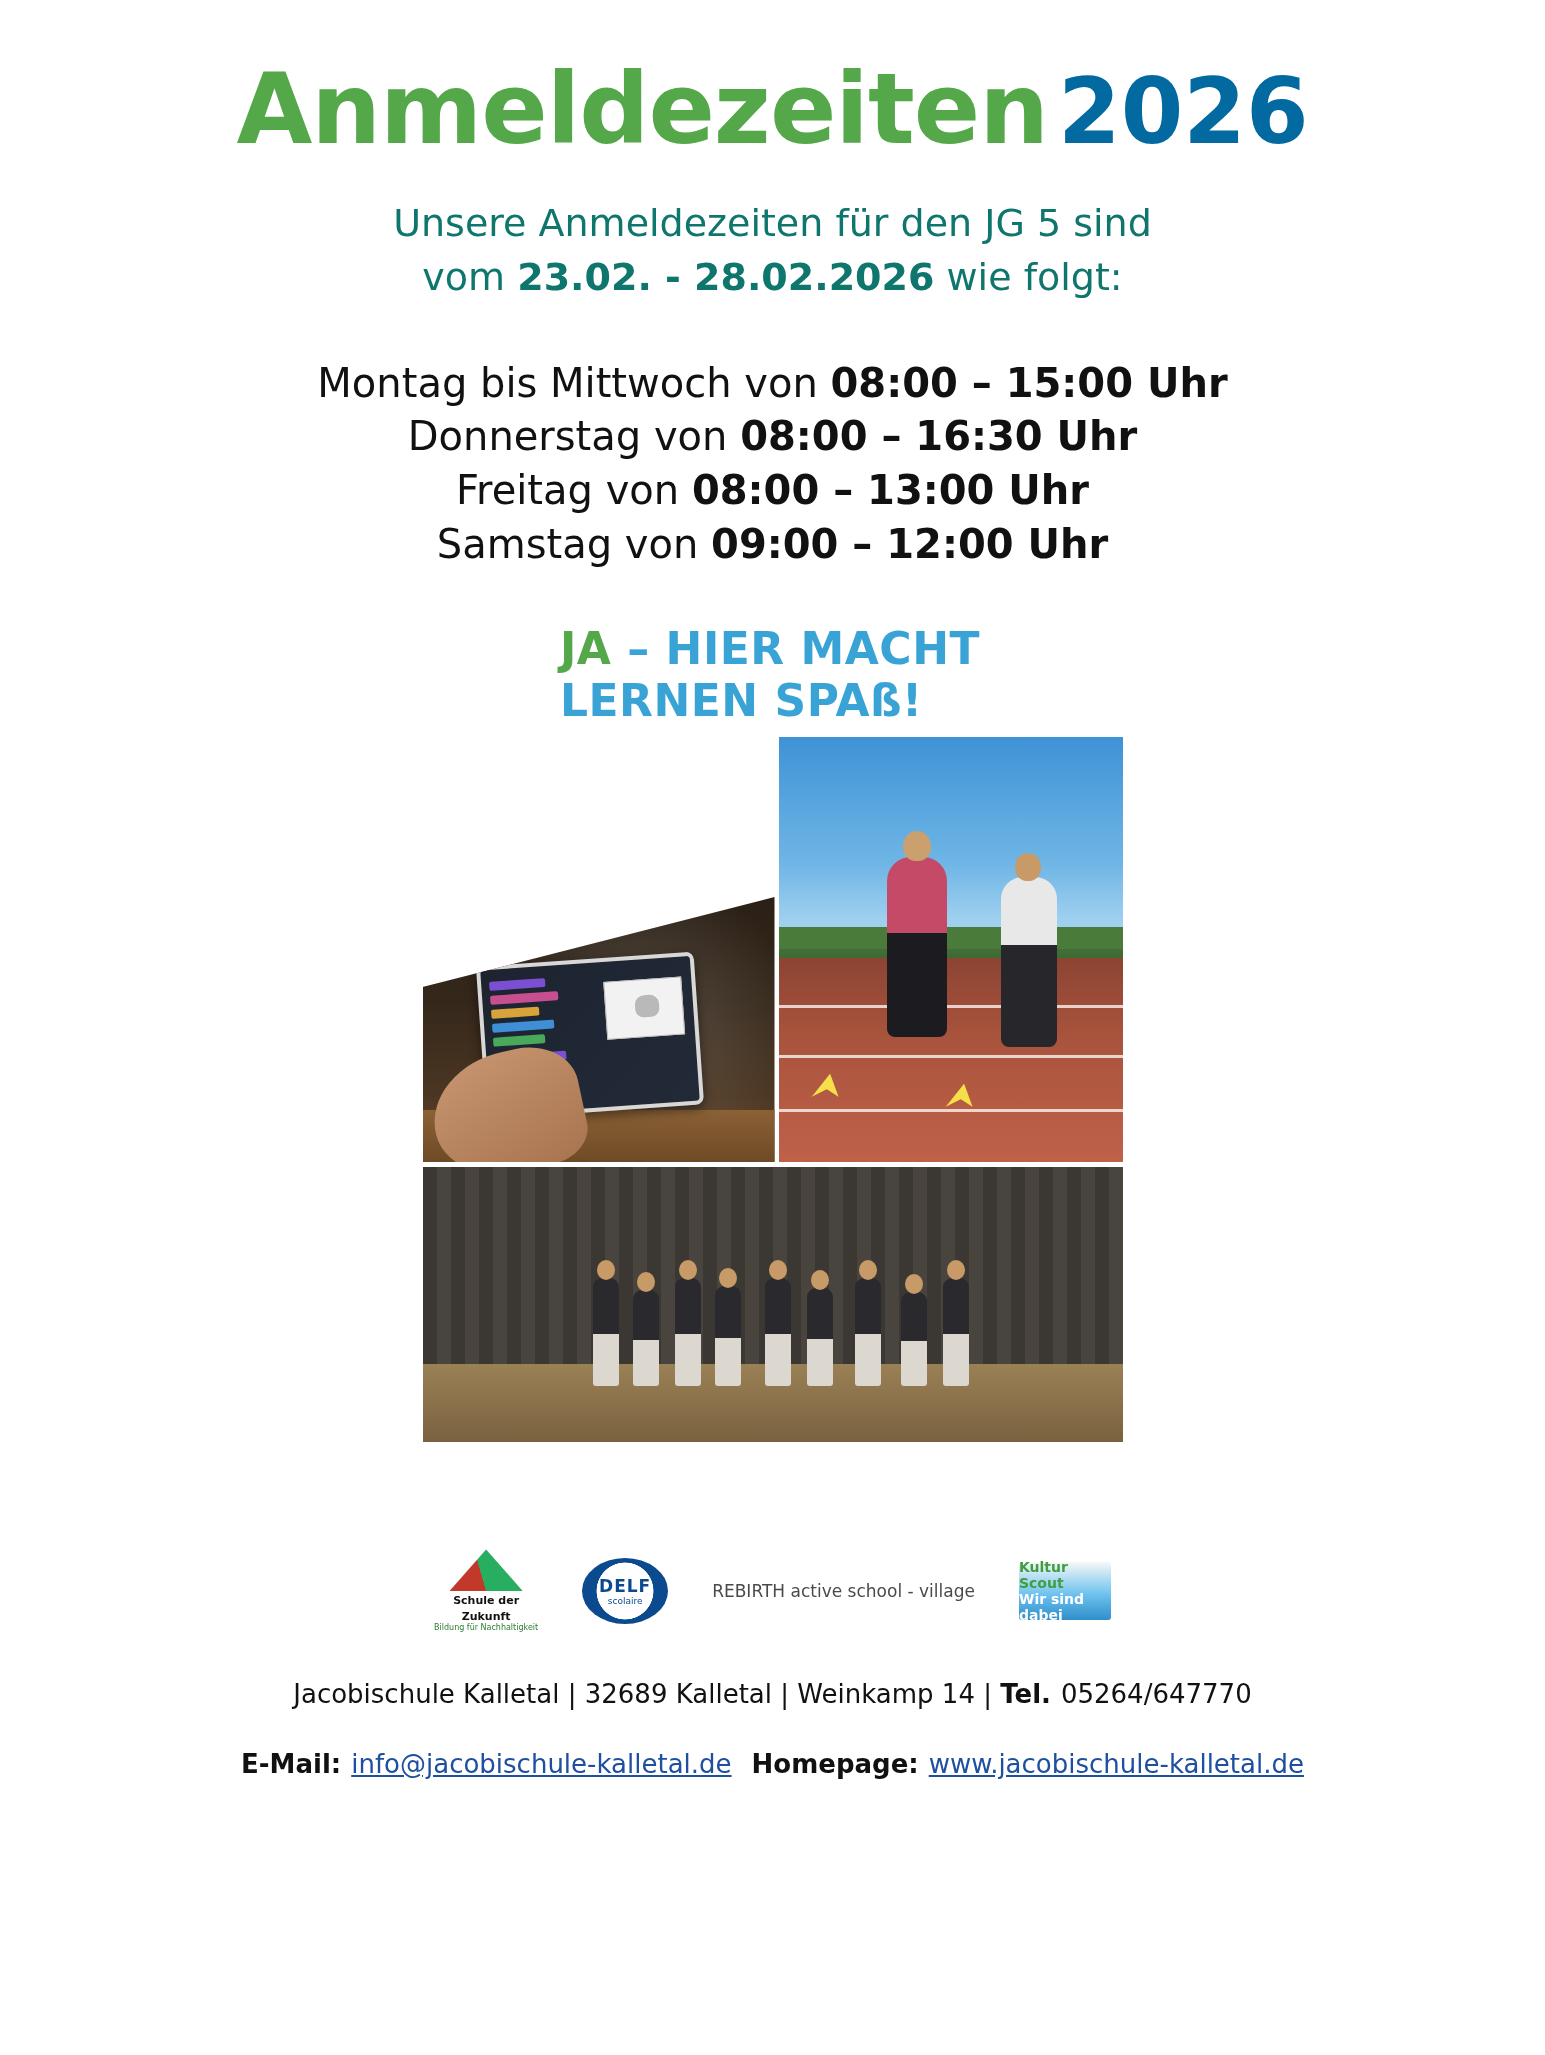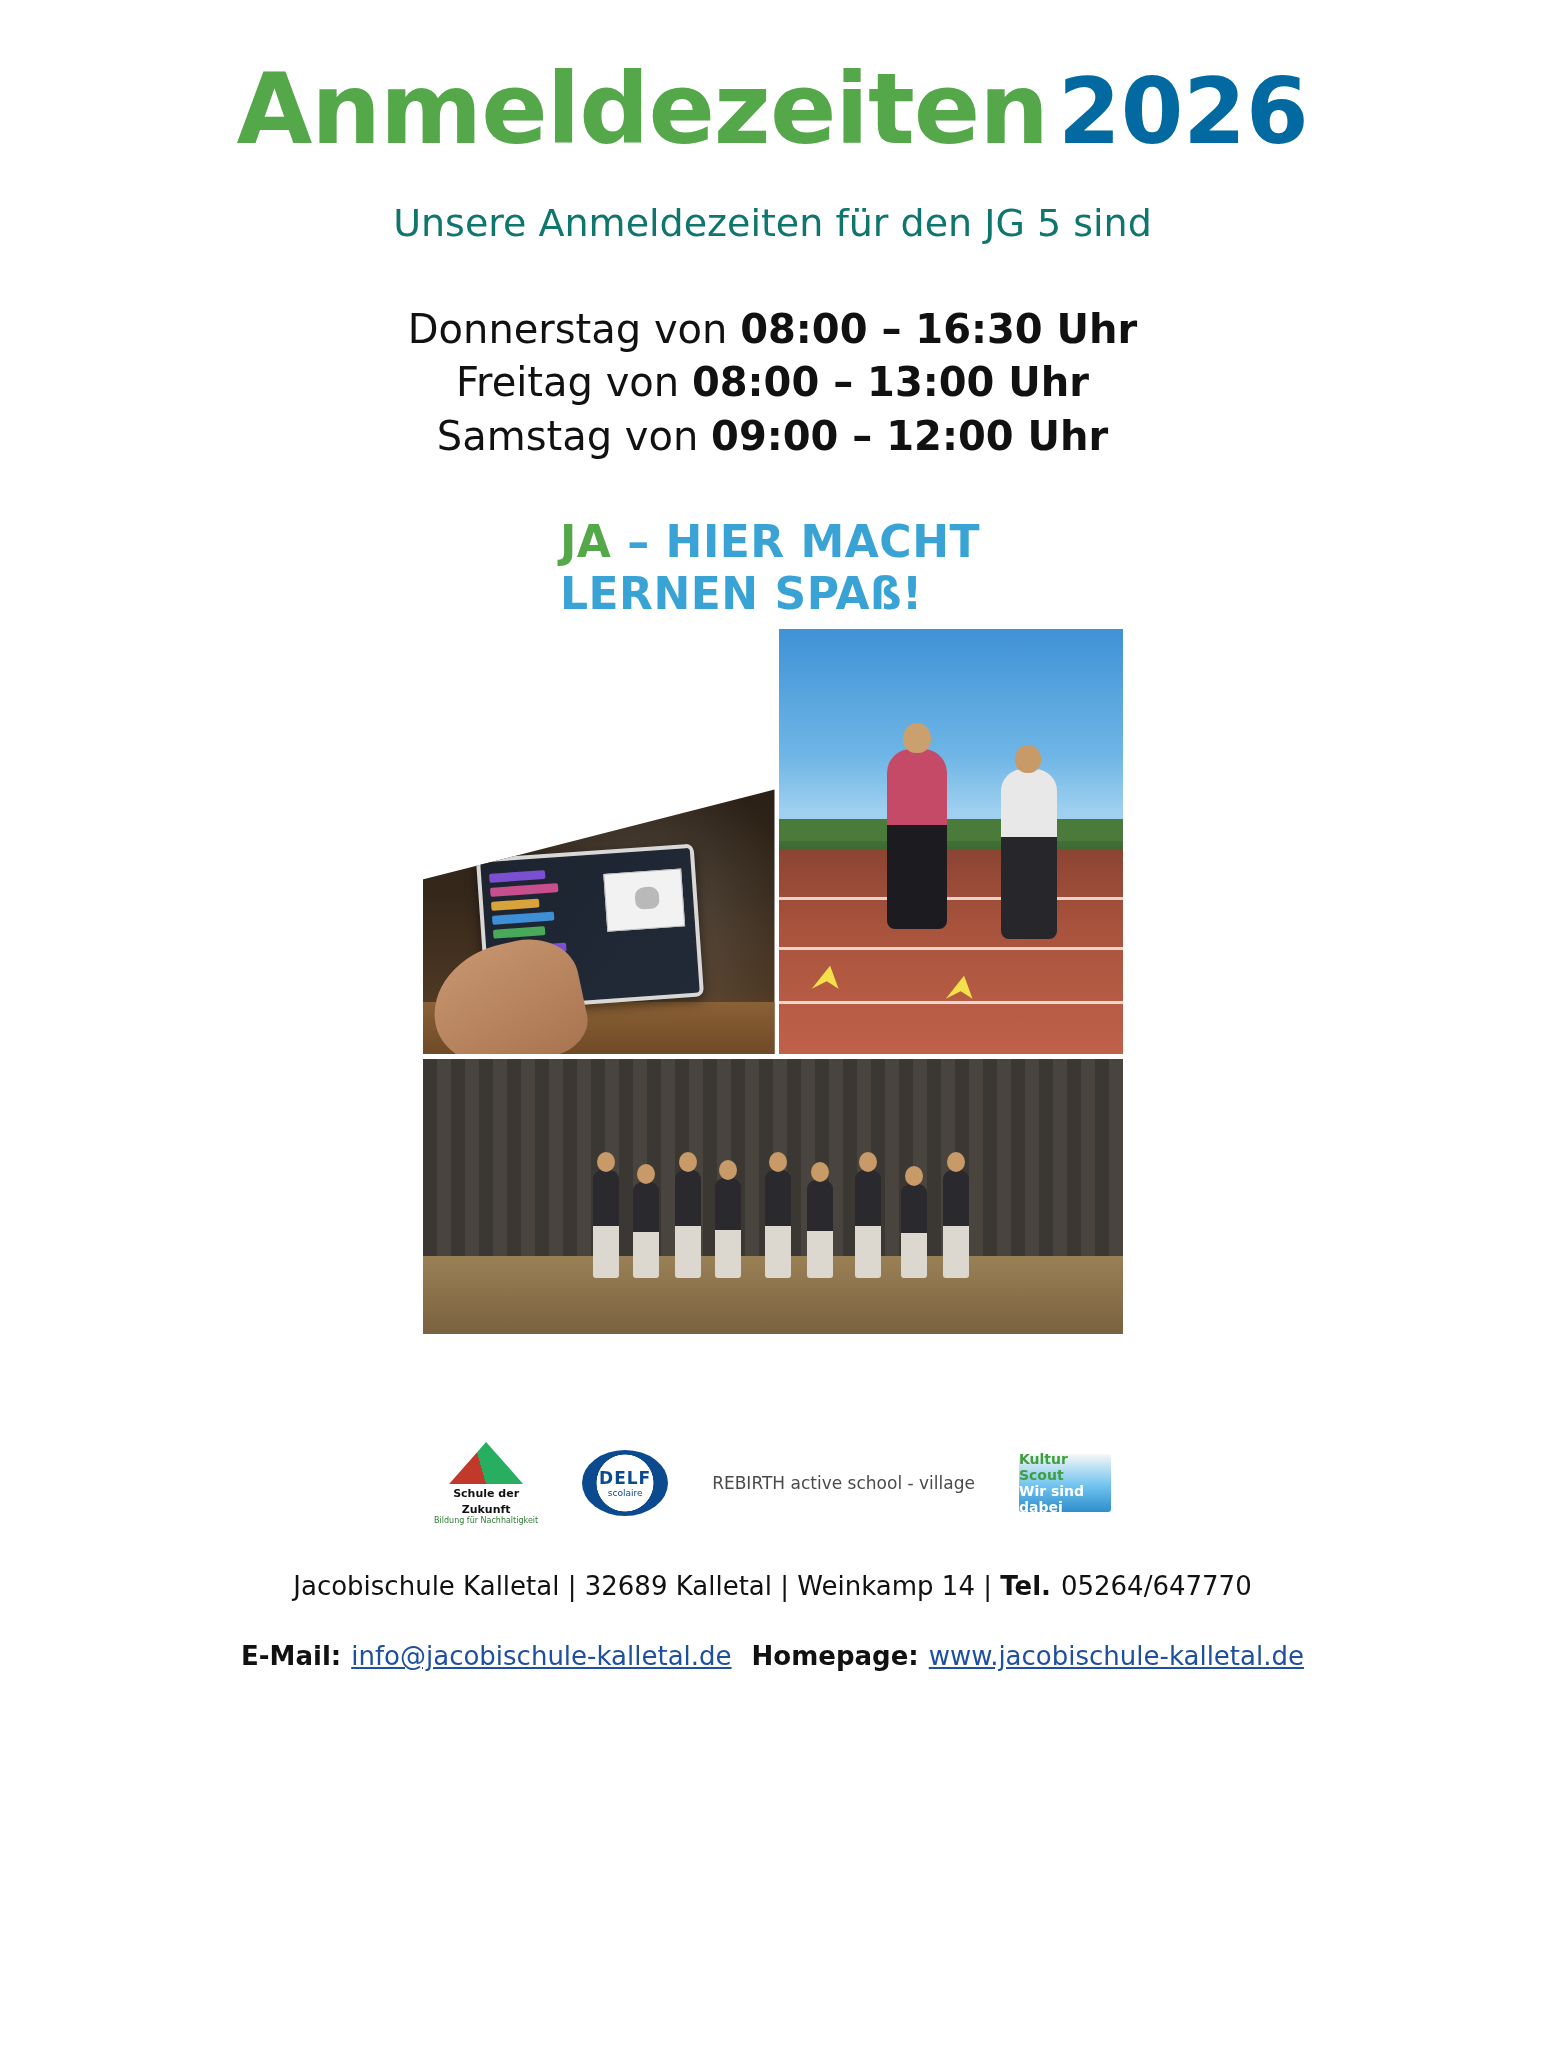--- a/index.html
+++ b/index.html
@@ -321,23 +321,29 @@
 <body>
 
 <div class="page">
 
   <div class="title">
     <span class="t-green">Anmeldezeiten</span><span class="t-blue">2026</span>
   </div>
 
   <div class="intro">
     <div>Unsere Anmeldezeiten für den JG 5 sind</div>
+    <div>
+      <span>vom </span><b>23.02. - 28.02.2026</b><span> wie folgt:</span>
+    </div>
   </div>
 
   <div class="hours">
+    <div class="row">
+      <span>Montag bis Mittwoch von </span><b>08:00 – 15:00 Uhr</b>
+    </div>
     <div class="row">
       <span>Donnerstag von </span><b>08:00 – 16:30 Uhr</b>
     </div>
     <div class="row">
       <span>Freitag von </span><b>08:00 – 13:00 Uhr</b>
     </div>
     <div class="row">
       <span>Samstag von </span><b>09:00 – 12:00 Uhr</b>
     </div>
   </div>

